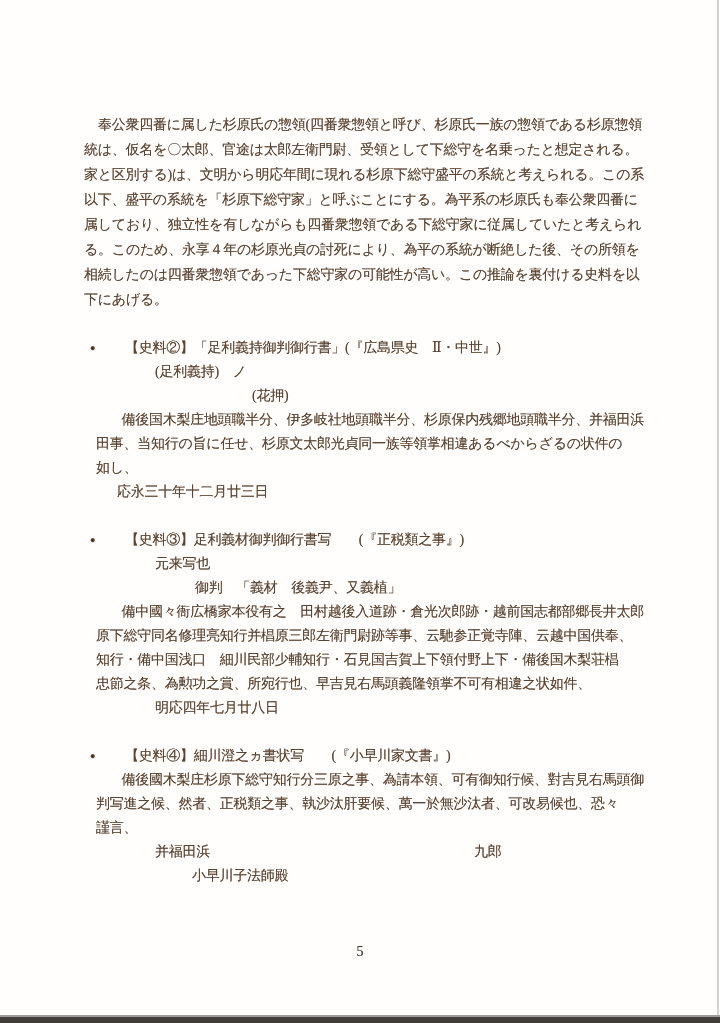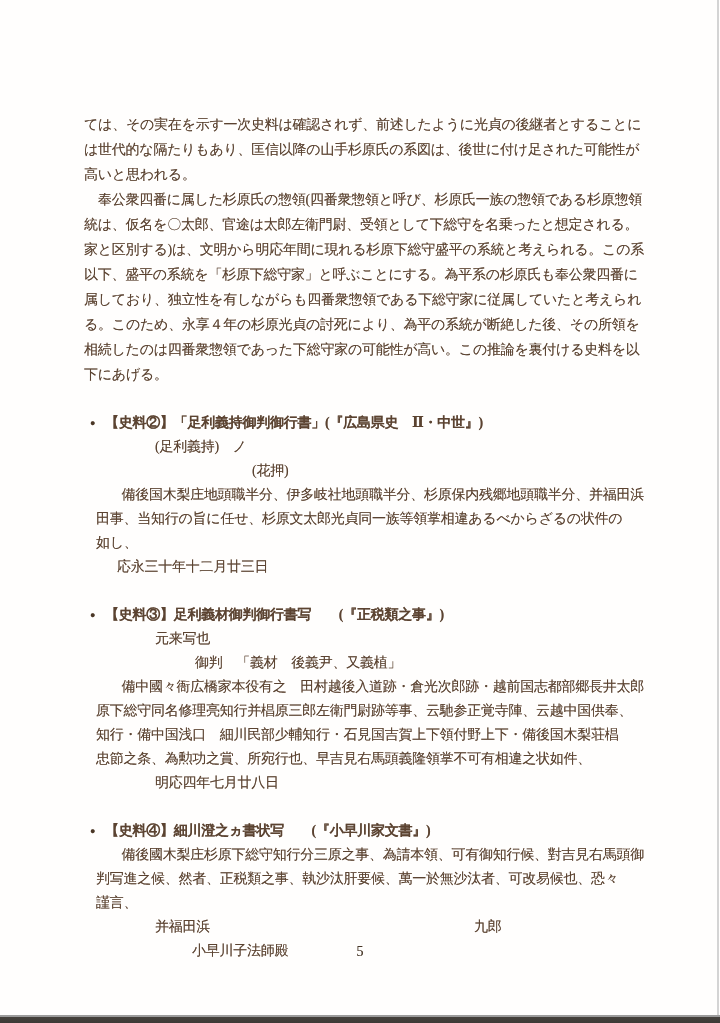--- a/index.html
+++ b/index.html
@@ -18,21 +18,21 @@
   }
   .para { margin:0; line-height:25px; }
   .para .line { display:block; white-space:nowrap; }
   .indent1 { text-indent:14px; }
   .source { position:relative; margin-top:24px; line-height:24px; }
   .source .line { display:block; white-space:nowrap; }
   .bullet {
     position:absolute; left:6px; top:7px;
     font-size:9px; line-height:10px; color:#4a3726;
   }
-  .src-heading { margin-left:21px;font-weight:bold; }
+  .src-heading { margin-left:41px; }
   .l-a { margin-left:29px;text-align:right; }   
   .l-b { margin-left:12px; }      
   .l-c { margin-left:71px; }   
   .l-d { margin-left:168px; }  
   .l-e { margin-left:111px; }  
   .l-f { margin-left:33px; }   
   .l-g { margin-left:108px; }  
   .date-row { position:relative; }
   .signer { position:absolute; left:390px; top:0; }
   .page-number {
@@ -48,25 +48,20 @@
     position:absolute; left:0; bottom:0; width:720px; height:8px;
     background:linear-gradient(to bottom,#9c9c9c 0 2px,#46423d 2px,#3d3a36 100%);
   }
 </style>
 </head>
 <body>
 
 <div class="page">
   <div class="content">
 
-    <p class="para">
-      <span class="line">ては、その実在を示す一次史料は確認されず、前述したように光貞の後継者とすることに</span>
-      <span class="line">は世代的な隔たりもあり、匡信以降の山手杉原氏の系図は、後世に付け足された可能性が</span>
-      <span class="line">高いと思われる。</span>
-    </p>
 
     <p class="para">
       <span class="line indent1">奉公衆四番に属した杉原氏の惣領(四番衆惣領と呼び、杉原氏一族の惣領である杉原惣領</span>
       <span class="line">統は、仮名を〇太郎、官途は太郎左衛門尉、受領として下総守を名乗ったと想定される。</span>
       <span class="line">家と区別する)は、文明から明応年間に現れる杉原下総守盛平の系統と考えられる。この系</span>
       <span class="line">以下、盛平の系統を「杉原下総守家」と呼ぶことにする。為平系の杉原氏も奉公衆四番に</span>
       <span class="line">属しており、独立性を有しながらも四番衆惣領である下総守家に従属していたと考えられ</span>
       <span class="line">る。このため、永享４年の杉原光貞の討死により、為平の系統が断絶した後、その所領を</span>
       <span class="line">相続したのは四番衆惣領であった下総守家の可能性が高い。この推論を裏付ける史料を以</span>
       <span class="line">下にあげる。</span>

